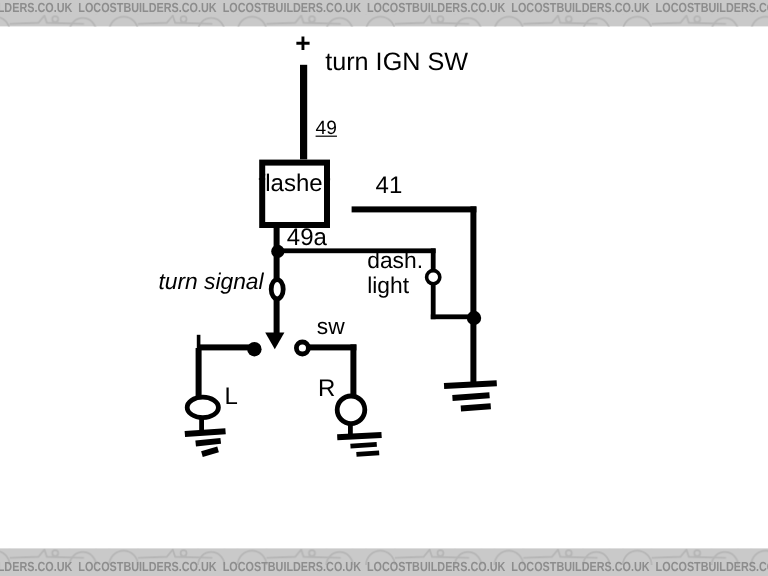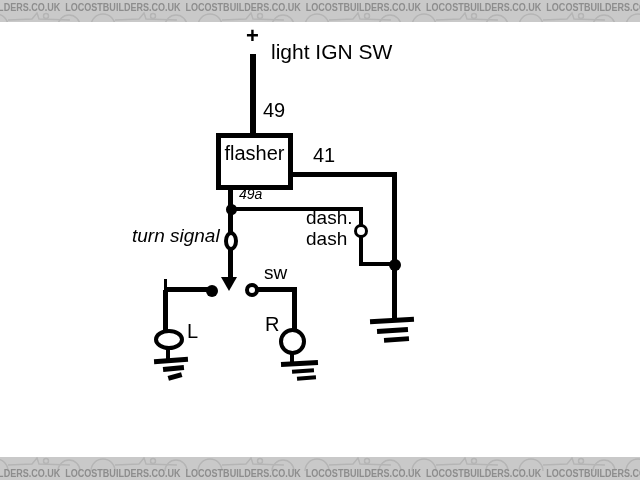--- a/index.html
+++ b/index.html
@@ -22,21 +22,21 @@
   .banner.bottom .car-row{top:0px;}
   
   .wire{position:absolute;background:#000;}
   .dot{position:absolute;background:#000;border-radius:50%;}
   .ring{position:absolute;background:#fff;border:4px solid #000;border-radius:50%;box-sizing:border-box;z-index:3;}
   .gbar{position:absolute;background:#000;}
   .label{position:absolute;color:#000;font-size:19px;line-height:1.1;white-space:nowrap;z-index:4;}
   .arrow-down{position:absolute;width:0;height:0;border-left:8px solid transparent;
     border-right:8px solid transparent;border-top:14px solid #000;}
   #flasher-box{
-    position:absolute;left:216px;top:133px;width:77px;height:57px;
+    position:absolute;left:216px;top:133px;width:59px;height:57px;
     border:5px solid #000;box-sizing:border-box;background:#fff;
     display:flex;justify-content:center;align-items:flex-start;padding-top:4px;
     font-size:20px;z-index:2;
   }
 </style>
 </head>
 <body>
 
 <div id="screen">
 
@@ -53,45 +53,45 @@
             </g>
           </pattern>
         </defs>
         <rect width="720" height="14" fill="url(#carpat-top)"></rect>
       </svg>
     </div>
     <div class="wm-text">LOCOSTBUILDERS.CO.UK  LOCOSTBUILDERS.CO.UK  LOCOSTBUILDERS.CO.UK  LOCOSTBUILDERS.CO.UK  LOCOSTBUILDERS.CO.UK  LOCOSTBUILDERS.CO.UK  LOCOSTBUILDERS.CO.UK  LOCOSTBUILDERS.CO.UK</div>
   </div>
 
   <div class="label" style="left:246px;top:24px;font-size:22px;font-weight:bold;">+</div>
-  <div class="label" style="left:271px;top:40px;font-size:21px;">light IGN SW</div>
+  <div class="label" style="left:271px;top:40px;font-size:21px;">turn IGN SW</div>
   <div class="wire" style="left:250px;top:54px;width:6px;height:79px;"></div>
-  <div class="label" style="left:263px;top:99px;font-size:20px;">49</div>
+  <div class="label" style="left:263px;top:99px;font-size:16px;text-decoration:underline;">49</div>
 
   <div id="flasher-box">
     <span>flasher</span>
   </div>
 
   <div class="label" style="left:313px;top:144px;font-size:20px;">41</div>
   <div class="wire" style="left:293px;top:172px;width:104px;height:5px;"></div>
   <div class="wire" style="left:392px;top:172px;width:5px;height:150px;"></div>
 
   <div class="gbar" style="left:370px;top:318px;width:44px;height:5px;transform:rotate(-3deg);"></div>
   <div class="gbar" style="left:377px;top:328px;width:31px;height:5px;transform:rotate(-4deg);"></div>
   <div class="gbar" style="left:384px;top:337px;width:25px;height:5px;transform:rotate(-4deg);"></div>
 
   <div class="wire" style="left:228px;top:190px;width:5px;height:88px;"></div>
-  <div class="label" style="left:239px;top:187px;font-size:14px;font-style:italic;">49a</div>
+  <div class="label" style="left:239px;top:187px;font-size:20px;">49a</div>
   <div class="dot" style="left:226px;top:204px;width:11px;height:11px;"></div>
 
   <div class="wire" style="left:231px;top:207px;width:132px;height:4px;"></div>
   <div class="wire" style="left:359px;top:207px;width:4px;height:20px;"></div>
   <div class="label" style="left:306px;top:208px;text-align:left;">
     <div>dash.</div>
-    <div>dash</div>
+    <div>light</div>
   </div>
   <div class="ring" style="left:354px;top:224px;width:14px;height:14px;border-width:3px;"></div>
   <div class="wire" style="left:359px;top:237px;width:4px;height:29px;"></div>
   <div class="wire" style="left:359px;top:262px;width:38px;height:4px;"></div>
   <div class="dot" style="left:389px;top:259px;width:12px;height:12px;"></div>
 
   <div class="label" style="left:132px;top:226px;font-style:italic;">turn signal</div>
   <div class="ring" style="left:224px;top:231px;width:14px;height:20px;"></div>
   <div class="arrow-down" style="left:221px;top:277px;"></div>
   <div class="label" style="left:264px;top:263px;">sw</div>

